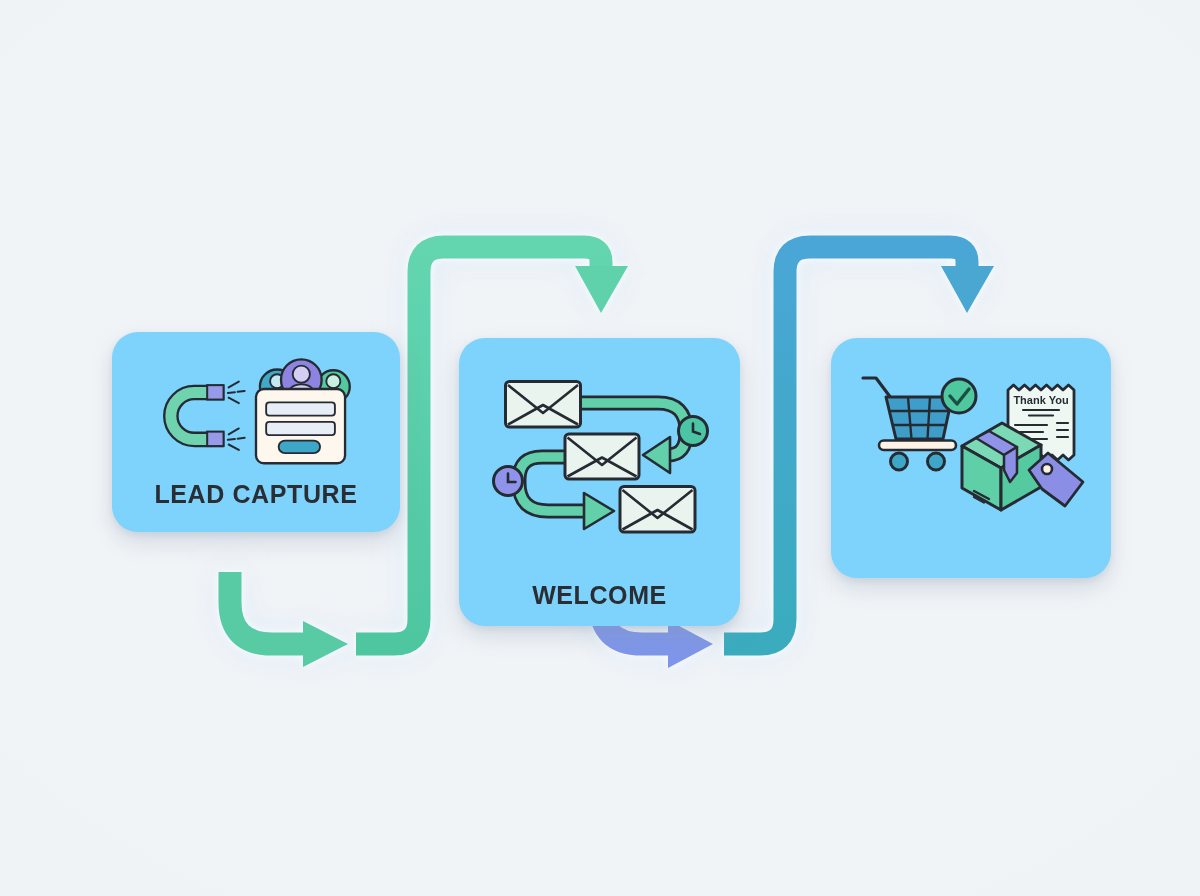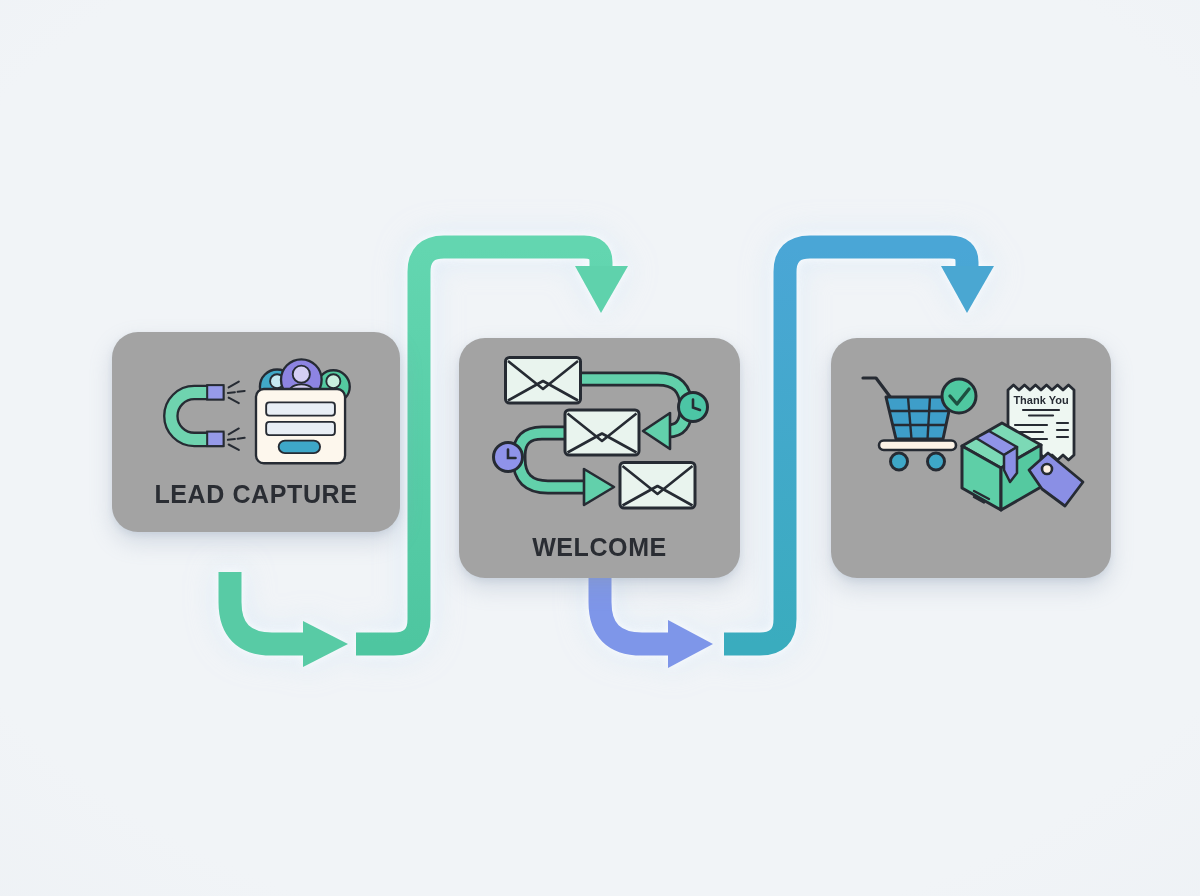--- a/index.html
+++ b/index.html
@@ -7,25 +7,25 @@
     width:1200px;height:896px;overflow:hidden;
     background:radial-gradient(120% 120% at 50% 45%, #f1f4f7 50%, #e7ecf1 100%);
     font-family:"Liberation Sans", sans-serif;
   }
   .stage{position:relative;width:1200px;height:896px;}
   .connectors{
     position:absolute;left:0;top:0;width:1200px;height:896px;z-index:1;
     filter:drop-shadow(0 0 5px rgba(255,255,255,.95)) drop-shadow(0 0 14px rgba(205,228,248,.55));
   }
   .card{
-    position:absolute;z-index:2;background:#a3a3a3;border-radius:26px;
+    position:absolute;z-index:2;background:#7dd3fc;border-radius:26px;
     box-shadow:0 10px 22px rgba(140,155,178,.30), 0 3px 6px rgba(140,155,178,.18);
   }
   #card-1{left:88px;top:332px;width:288px;height:200px;margin-left:24px;}
-  #card-2{left:459px;top:338px;width:281px;height:240px;}
+  #card-2{left:459px;top:338px;width:281px;height:288px;}
   #card-3{left:831px;top:338px;width:280px;height:240px;}
   .card svg.icon{position:absolute;left:0;top:0;width:100%;height:100%;}
   .step-label{
     position:absolute;left:0;right:0;text-align:center;
     font-weight:700;font-size:25px;line-height:26px;color:#2a2d33;letter-spacing:.6px;
   }
   #card-1 .step-label{bottom:25px;}
   #card-2 .step-label, #card-3 .step-label{bottom:18px;}
 </style>
 </head>

